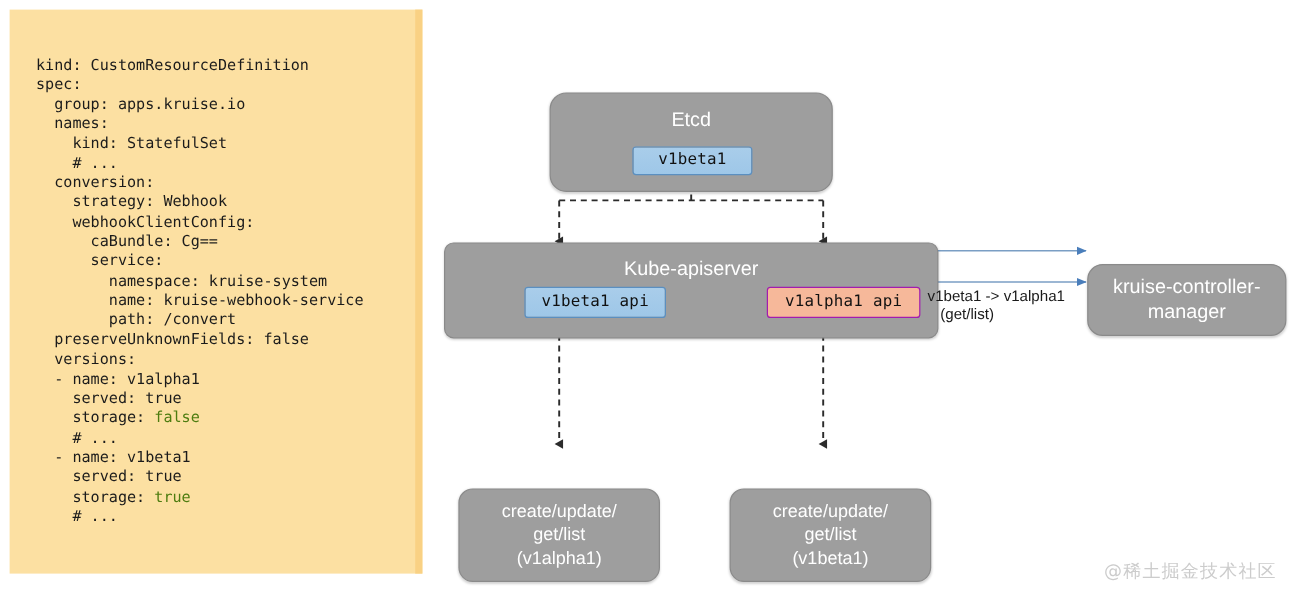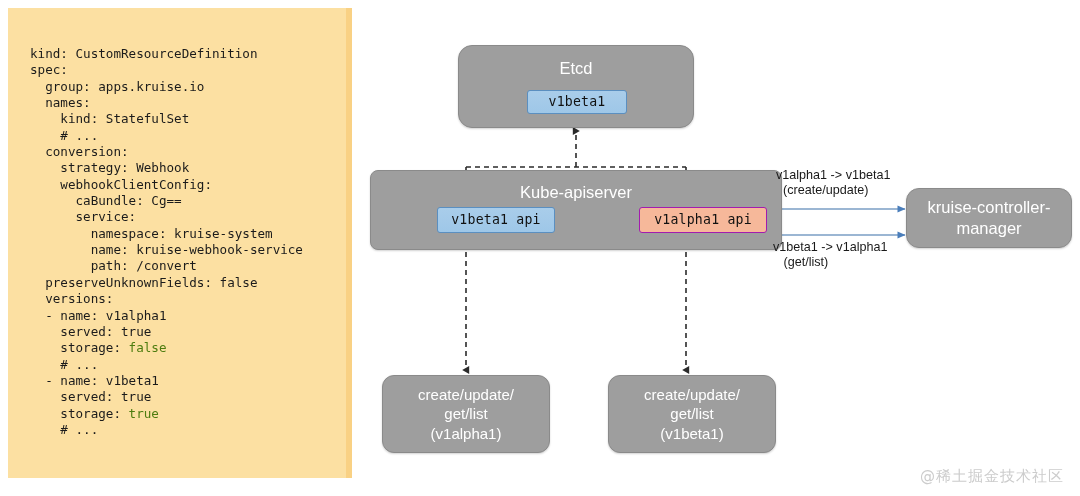--- a/index.html
+++ b/index.html
@@ -62,20 +62,21 @@
     background: #9e9e9e;
     border: 1px solid #8a8a8a;
     border-radius: 12px;
     color: #ffffff;
     display: flex;
     align-items: center;
     justify-content: center;
     text-align: center;
     line-height: 1.28;
     box-shadow: 0 1px 2px rgba(0,0,0,0.18);
+    margin-top: 32px;
   }
   .node-title {
     position: absolute;
     left: 0; right: 0;
     text-align: center;
     color: #ffffff;
     font-size: 16.5px;
   }
 
   #etcd-box {
@@ -208,17 +209,16 @@
     <div class="node-title" id="apiserver-title">Kube-apiserver</div>
     <div class="chip chip-blue" id="vbeta-chip">v1beta1 api</div>
     <div class="chip chip-orange" id="valpha-chip">v1alpha1 api</div>
   </div>
 
   <div class="node" id="kcm-box">kruise-controller-manager</div>
 
   <div class="node" id="bottom-left-box">create/update/<br>get/list<br>(v1alpha1)</div>
   <div class="node" id="bottom-right-box">create/update/<br>get/list<br>(v1beta1)</div>
 
-  <div class="side-label" id="label-create">v1alpha1 -&gt; v1beta1<br>  (create/update)</div>
   <div class="side-label" id="label-get">v1beta1 -&gt; v1alpha1<br>   (get/list)</div>
 </div>
 
 <div id="watermark">@稀土掘金技术社区</div>
 
 </body></html>

